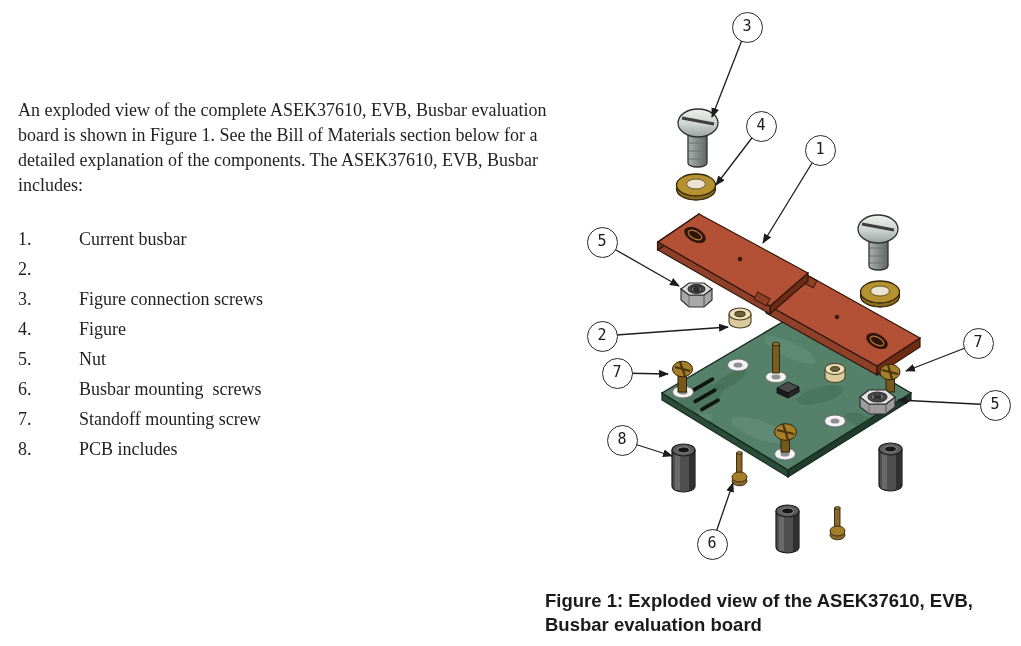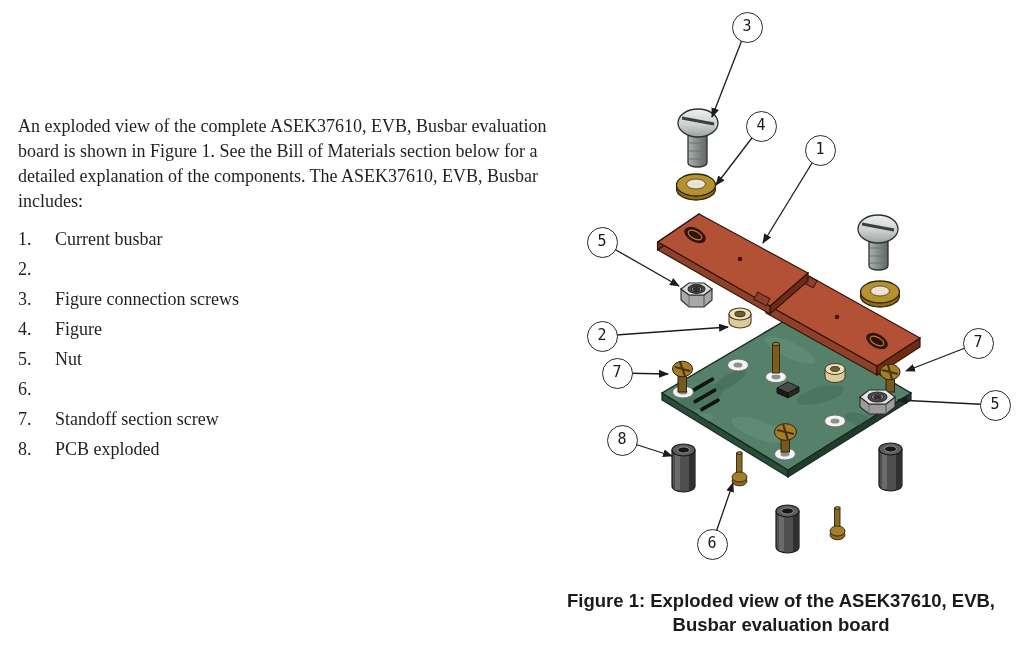--- a/index.html
+++ b/index.html
@@ -1,23 +1,23 @@
 <!DOCTYPE html>
 <html><head>
 <meta charset="utf-8">
 <style>
   html,body{margin:0;padding:0;background:#ffffff;}
   .page{position:relative;width:1021px;height:646px;background:#ffffff;overflow:hidden;
         font-family:"Liberation Serif", serif;color:#1f1f1f;}
-  .intro{position:absolute;left:18px;top:114px;width:545px;font-size:18px;line-height:25px;}
+  .intro{position:absolute;left:18px;top:98px;width:545px;font-size:18px;line-height:25px;}
   .parts-list{position:absolute;left:18px;top:224px;width:420px;}
   .list-row{display:flex;height:30px;line-height:30px;font-size:18px;}
   .list-num{width:37px;flex:0 0 37px;}
-  .list-text{white-space:pre-wrap;}
-  .caption{position:absolute;left:545px;top:589px;width:472px;text-align:center;
+  .list-text{white-space:pre-wrap;margin-left:24px;}
+  .caption{position:absolute;left:545px;top:589px;width:472px;text-align:left;
            font-family:"Liberation Sans", sans-serif;font-weight:bold;
            font-size:18.5px;line-height:24px;color:#1a1a1a;}
   .fig-svg{position:absolute;left:0;top:0;width:1021px;height:646px;}
   .callout{position:absolute;width:31px;height:31px;border:1.5px solid #2a2a2a;border-radius:50%;
            background:#ffffff;box-sizing:border-box;text-align:center;line-height:27px;
            font-family:"DejaVu Sans Mono", monospace;font-size:15px;color:#1a1a1a;}
 </style>
 </head>
 <body>
 
@@ -40,28 +40,29 @@
     <div class="list-row">
       <span class="list-num">4.</span>
       <span class="list-text">Figure</span>
     </div>
     <div class="list-row">
       <span class="list-num">5.</span>
       <span class="list-text">Nut</span>
     </div>
     <div class="list-row">
       <span class="list-num">6.</span>
+      <span class="list-text">Busbar mounting  screws</span>
     </div>
     <div class="list-row">
       <span class="list-num">7.</span>
-      <span class="list-text">Standoff section screw</span>
+      <span class="list-text">Standoff mounting screw</span>
     </div>
     <div class="list-row">
       <span class="list-num">8.</span>
-      <span class="list-text">PCB exploded</span>
+      <span class="list-text">PCB includes</span>
     </div>
   </div>
 
   <svg class="fig-svg" viewBox="0 0 1021 646">
     <defs>
       <marker id="arrow" markerUnits="userSpaceOnUse" markerWidth="11" markerHeight="9" refX="9" refY="4" orient="auto">
         <path d="M0,0 L10,4 L0,8 Z" fill="#1c1c1c"></path>
       </marker>
       <linearGradient id="domeGrad" x1="0" y1="0" x2="0" y2="1">
         <stop offset="0" stop-color="#eef1ee"></stop>

